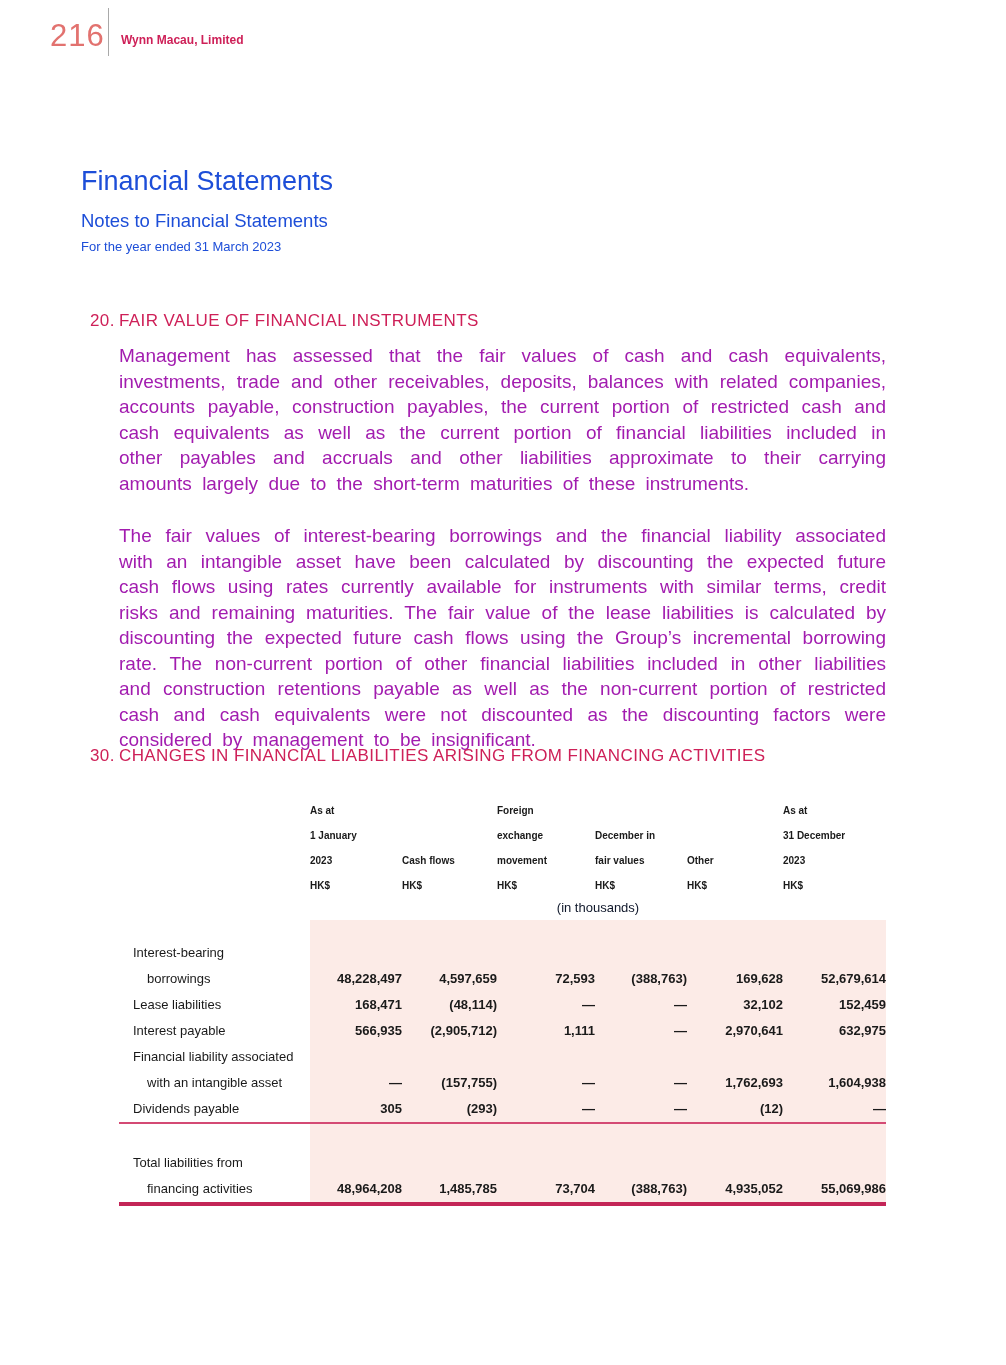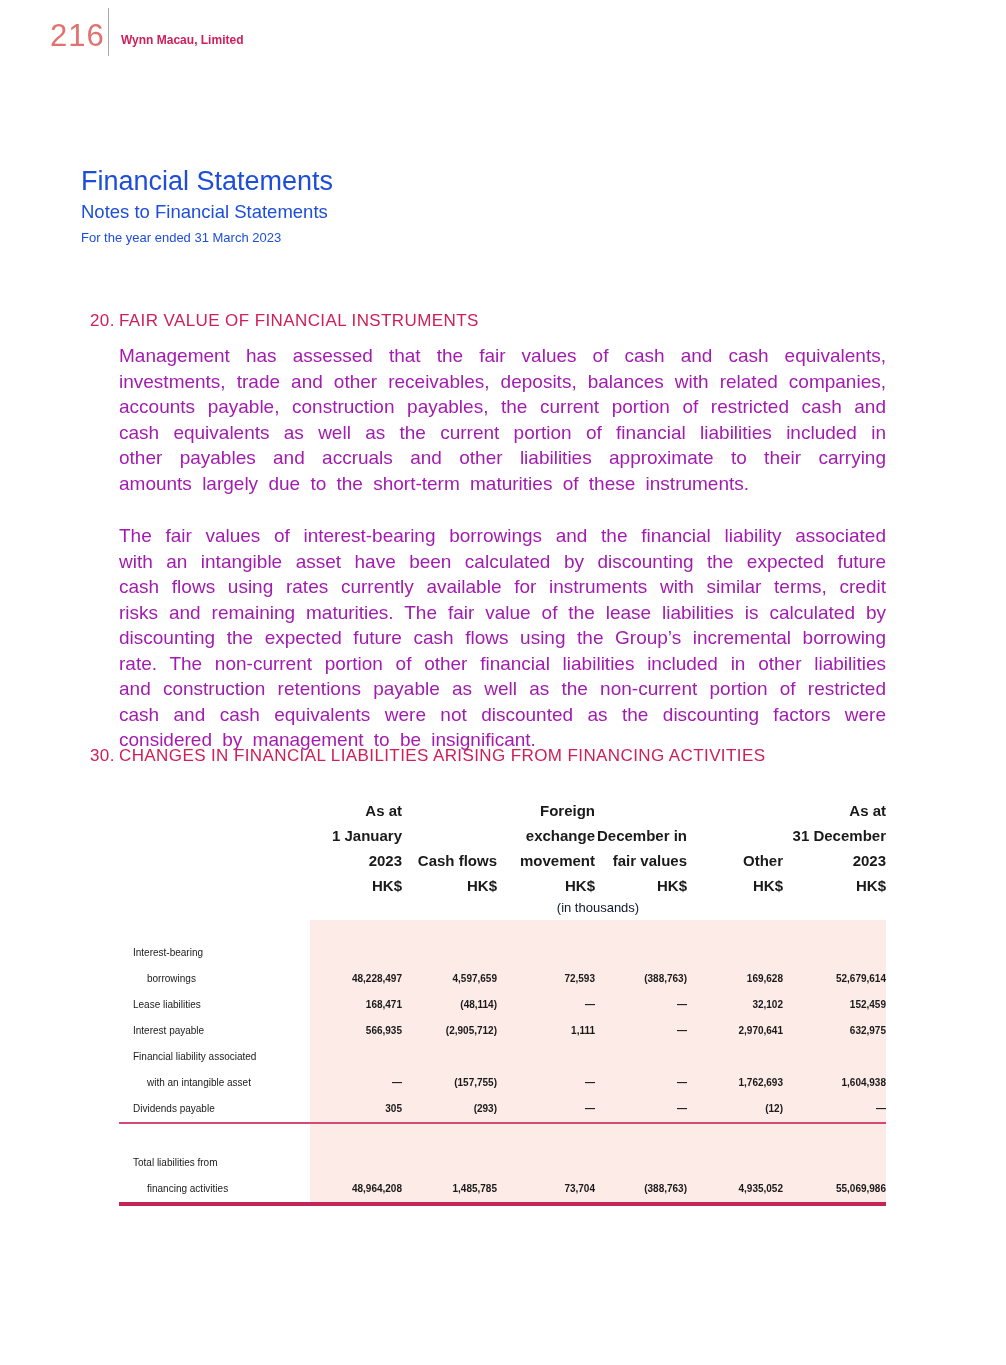--- a/index.html
+++ b/index.html
@@ -22,53 +22,53 @@
     width:1px; height:48px; background:#a9a9a9;
   }
   .company-name {
     position:absolute; left:121px; top:33px;
     font-size:12px; font-weight:700; color:#ce2058;
   }
 
   
   .title-block { position:absolute; left:81px; top:166px; color:#1d4ed8; }
   .doc-title   { font-size:27px; font-weight:400; line-height:30px; }
-  .doc-subtitle{ font-size:18.5px; font-weight:400; margin-top:5px; }
+  .doc-subtitle{ font-size:18.5px; font-weight:400; margin-top:14px; }
   .doc-period  { font-size:13px; font-weight:400; margin-top:7px; }
 
   
   .section { position:absolute; left:90px; width:796px; }
   .sec-29  { top:311px; }
   .sec-30  { top:746px; }
   .sec-head { display:flex; color:#ce2058; font-size:17px; line-height:20px; letter-spacing:0.4px; }
   .sec-num  { width:29px; flex:0 0 29px; }
   .sec-body { margin-left:29px; width:767px; }
   .sec-body p {
     margin-top:12px; margin-bottom:15px;
     font-size:19px; line-height:25.5px;
     text-align:justify; word-spacing:5px;
     color:#a21caf;
   }
   .sec-body p + p { margin-top:27px; }
 
   
   .fin-table { position:absolute; left:119px; top:798px; width:767px; color:#1a1a1a; }
   .tgrid { display:grid; grid-template-columns:191px 92px 95px 98px 92px 96px 103px; }
-  .thead .hcol { text-align:right; font-weight:700; font-size:15px; }
+  .thead .hcol { font-weight:700; font-size:10px; }
   .hline { height:25px; line-height:25px; white-space:nowrap; }
   .unit-note-row {
     margin-left:191px; width:576px; height:22px;
     text-align:center; font-size:13px; line-height:20px; color:#0f172a;
   }
   .tbody { position:relative; padding-top:20px; }
   .tbody::before {
     content:""; position:absolute; left:191px; right:0; top:0; bottom:0;
     background:#fcebe7;
   }
-  .trow { position:relative; z-index:1; height:26px; line-height:26px; font-size:10px; }
+  .trow { position:relative; z-index:1; height:26px; line-height:26px; font-size:13px; }
   .cell-label  { padding-left:14px; white-space:nowrap; font-weight:400; }
   .cell-label.indent { padding-left:28px; }
   .span-all { grid-column:1 / -1; }
   .cell-val { text-align:right; font-weight:700; white-space:nowrap; }
   .rule-thin  { position:relative; z-index:1; height:2px; background:#d44a74; }
   .rule-spacer{ position:relative; z-index:1; height:26px; }
   .rule-thick { position:relative; z-index:1; height:4px; background:#c32557; }
 </style>
 </head>
 <body>

